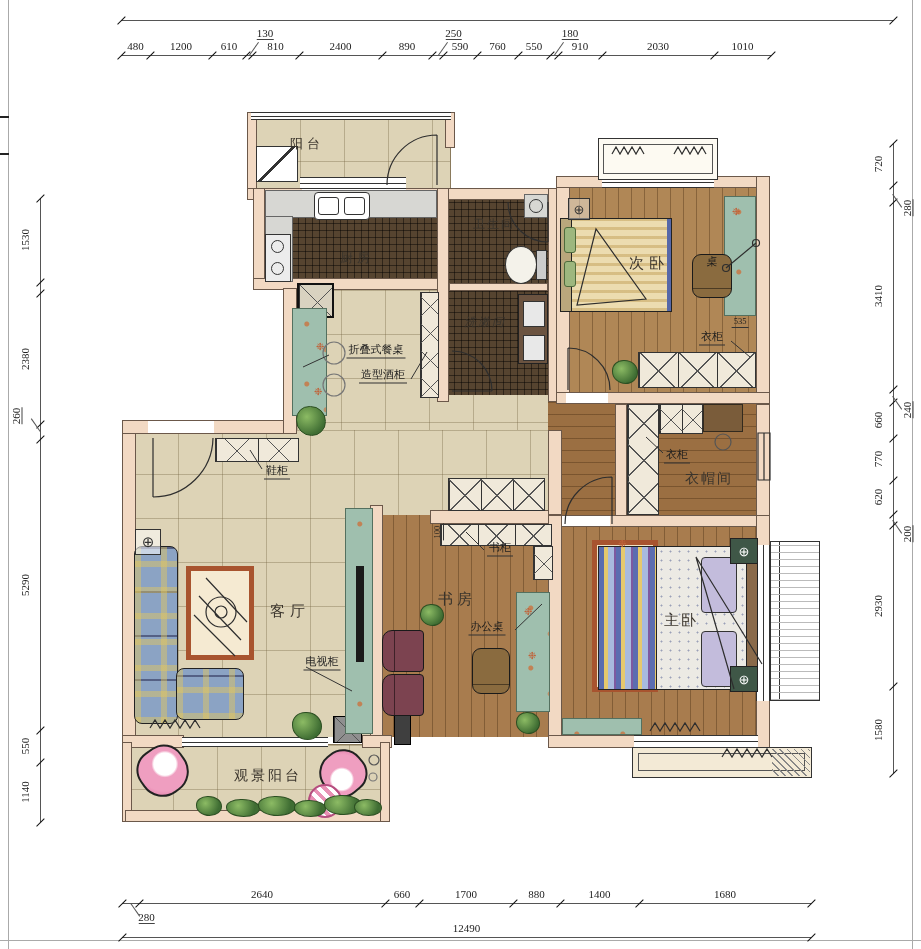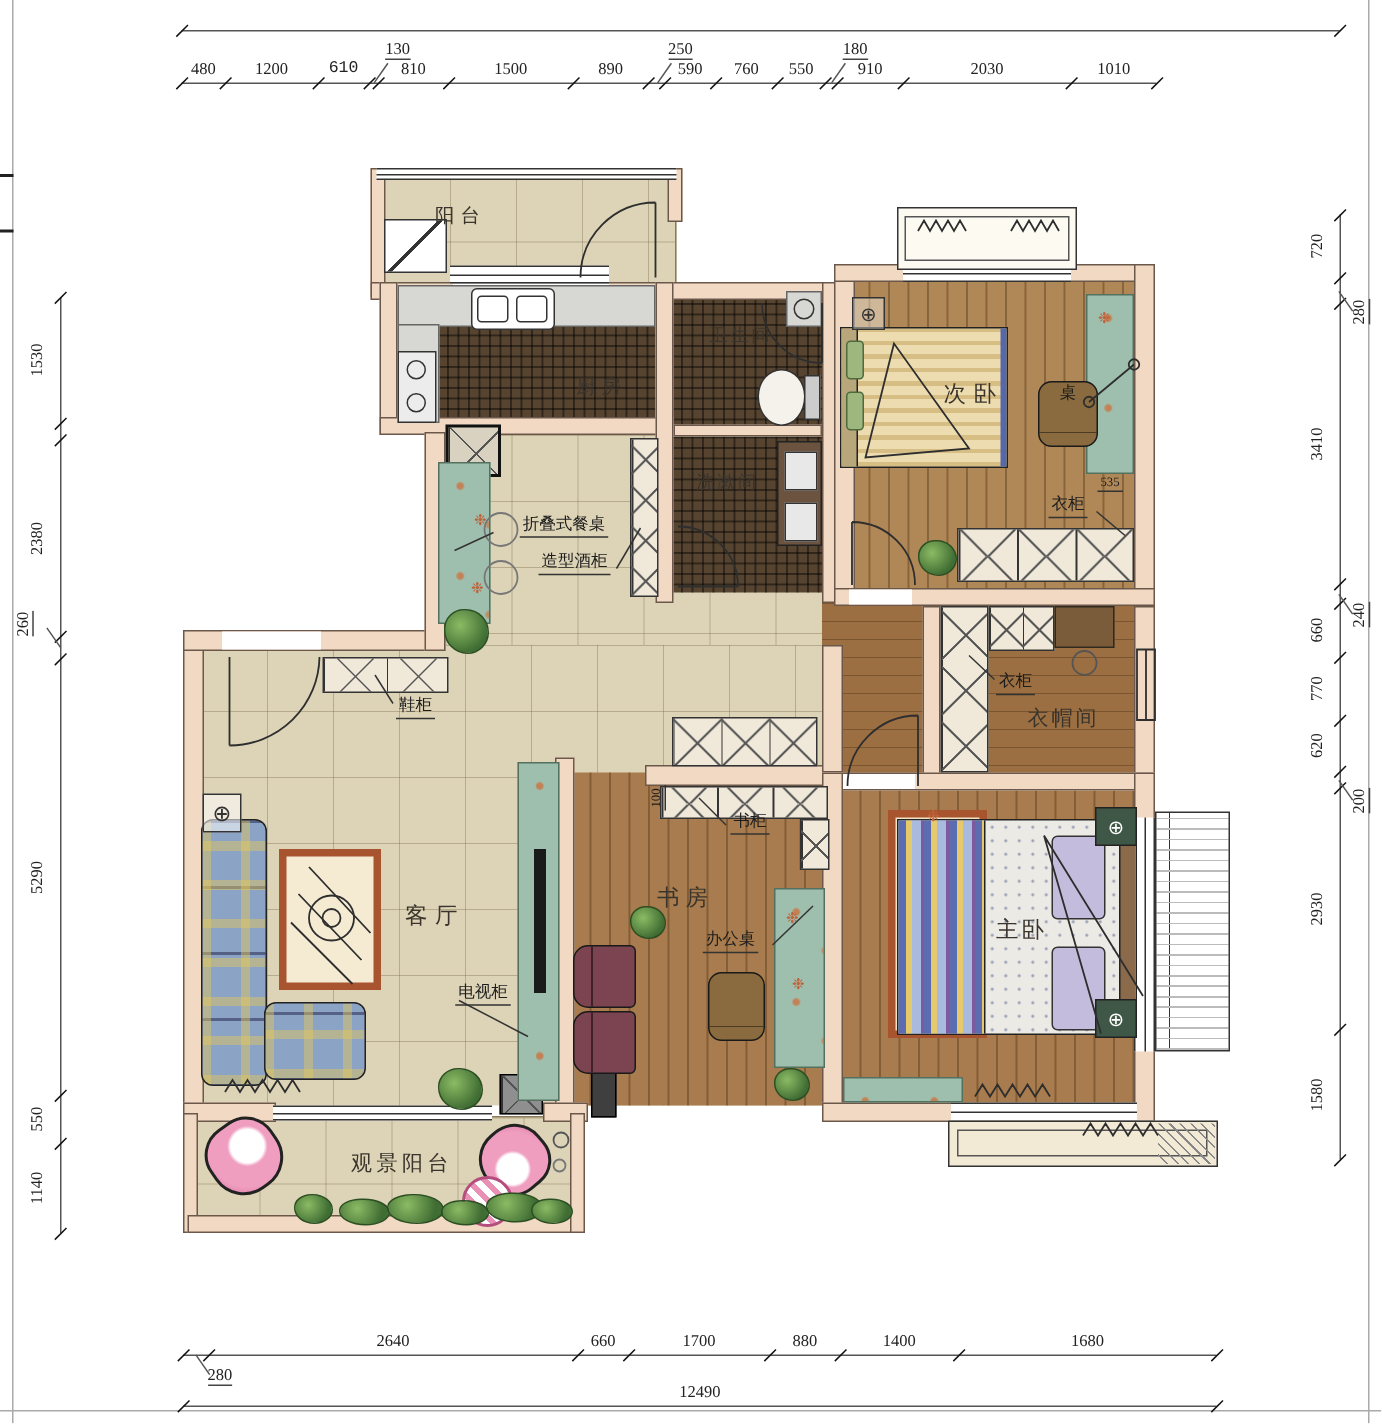--- a/index.html
+++ b/index.html
@@ -289,23 +289,23 @@
       <path d="M731,341 L750,357"></path>
       <path d="M663,453 L646,437"></path>
       <path d="M484,550 L466,532"></path>
       <path d="M306,667 L352,691"></path>
       <path d="M515,630 L542,604"></path>
     </g>
   </svg>
 
   <div id="labels">
       <div class="room-label" style="left: 307px; top: 144px; font-size: 13px; letter-spacing: 4px;">阳台</div>
-      <div class="room-label" style="left: 357px; top: 258px; font-size: 13px; letter-spacing: 4px; margin-left: 44px;">厨房</div>
+      <div class="room-label" style="left: 357px; top: 258px; font-size: 13px; letter-spacing: 4px;">厨房</div>
       <div class="room-label" style="left: 494px; top: 224px; font-size: 12px; letter-spacing: 2px;">卫生间</div>
-      <div class="room-label" style="left: 485px; top: 322px; font-size: 12px; letter-spacing: 2px;">洗漱间</div>
+      <div class="room-label" style="left: 485px; top: 322px; font-size: 12px; letter-spacing: 2px; font-style: italic;">洗漱间</div>
       <div class="room-label" style="left: 649px; top: 263px; font-size: 15px; letter-spacing: 5px;">次卧</div>
       <div class="room-label" style="left: 709px; top: 479px; font-size: 14px; letter-spacing: 2px;">衣帽间</div>
       <div class="room-label" style="left: 290px; top: 611px; font-size: 15px; letter-spacing: 5px;">客厅</div>
       <div class="room-label" style="left: 457px; top: 599px; font-size: 15px; letter-spacing: 4px;">书房</div>
       <div class="room-label" style="left: 681px; top: 620px; font-size: 15px; letter-spacing: 2px;">主卧</div>
       <div class="room-label" style="left: 268px; top: 776px; font-size: 14px; letter-spacing: 3px;">观景阳台</div>
       <div class="ann" style="left: 376px; top: 350px;">折叠式餐桌</div>
       <div class="ann" style="left: 383px; top: 375px;">造型酒柜</div>
       <div class="ann" style="left: 277px; top: 471px;">鞋柜</div>
       <div class="ann" style="left: 712px; top: 337px;">衣柜</div>
@@ -318,28 +318,28 @@
       <div class="ann small" style="left: 438px; top: 532px; transform: translate(-50%, -50%) rotate(-90deg);">100</div>
     </div>
   <div id="dims">
       <div class="dim-line" style="left: 121px; top: 55px; width: 650px; height: 1px;"></div>
       <div class="dim-tick" style="left: 115.5px; top: 54.5px;"></div>
       <div class="dim-tick" style="left: 144.5px; top: 54.5px;"></div>
       <div class="dim-label" style="left: 135.5px; top: 40px; transform: translateX(-50%);">480</div>
       <div class="dim-tick" style="left: 206.5px; top: 54.5px;"></div>
       <div class="dim-label" style="left: 181px; top: 40px; transform: translateX(-50%);">1200</div>
       <div class="dim-tick" style="left: 240.5px; top: 54.5px;"></div>
-      <div class="dim-label" style="left: 229px; top: 40px; transform: translateX(-50%); font-family: Liberation Mono, monospace;">610</div>
+      <div class="dim-label" style="left: 229px; top: 40px; transform: translateX(-50%);">610</div>
       <div class="dim-tick" style="left: 246.5px; top: 54.5px;"></div>
       <div class="dim-label" style="left: 265px; top: 27px; transform: translateX(-50%); border-bottom: 1px solid rgb(68, 68, 68);">130</div>
       <div class="dim-leader" style="left: 249px; top: 55px; transform: rotate(-55deg);"></div>
       <div class="dim-tick" style="left: 293.5px; top: 54.5px;"></div>
       <div class="dim-label" style="left: 275.5px; top: 40px; transform: translateX(-50%);">810</div>
       <div class="dim-tick" style="left: 376.5px; top: 54.5px;"></div>
-      <div class="dim-label" style="left: 340.5px; top: 40px; transform: translateX(-50%);">1500</div>
+      <div class="dim-label" style="left: 340.5px; top: 40px; transform: translateX(-50%);">2400</div>
       <div class="dim-tick" style="left: 426.5px; top: 54.5px;"></div>
       <div class="dim-label" style="left: 407px; top: 40px; transform: translateX(-50%);">890</div>
       <div class="dim-tick" style="left: 437.5px; top: 54.5px;"></div>
       <div class="dim-label" style="left: 453.5px; top: 27px; transform: translateX(-50%); border-bottom: 1px solid rgb(68, 68, 68);">250</div>
       <div class="dim-leader" style="left: 437.5px; top: 55px; transform: rotate(-55deg);"></div>
       <div class="dim-tick" style="left: 471.5px; top: 54.5px;"></div>
       <div class="dim-label" style="left: 460px; top: 40px; transform: translateX(-50%);">590</div>
       <div class="dim-tick" style="left: 512.5px; top: 54.5px;"></div>
       <div class="dim-label" style="left: 497.5px; top: 40px; transform: translateX(-50%);">760</div>
       <div class="dim-tick" style="left: 544.5px; top: 54.5px;"></div>

